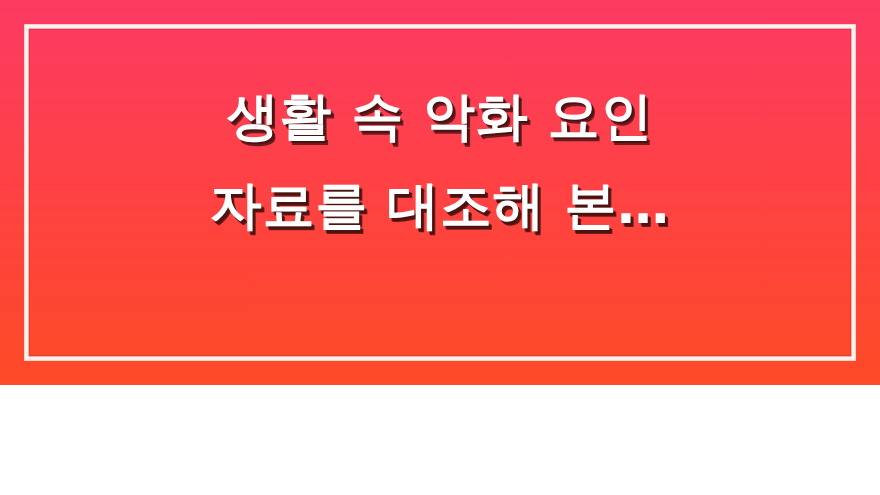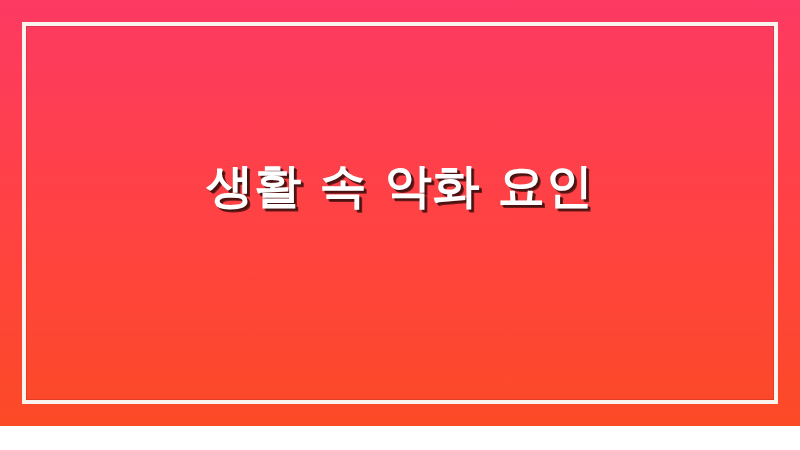--- a/index.html
+++ b/index.html
@@ -11,21 +11,21 @@
   body {
     width: 800px;
     height: 450px;
     overflow: hidden;
     font-family: "DejaVu Sans", "Liberation Sans", sans-serif;
   }
 
   #card {
     position: relative;
     width: 800px;
-    height: 426px;
+    height: 350px;
     box-sizing: border-box;
     
     background: linear-gradient(180deg, #FC3A63 0%, #FF4242 52%, #FC4A26 100%);
     overflow: hidden;
   }
 
   
   #frame {
     position: absolute;
     left: 22px;
@@ -71,15 +71,16 @@
 </style>
 </head>
 <body>
 
 <div id="card">
 
   <div id="frame"></div>
 
   <div id="caption">
     <div class="caption-line">생활 속 악화 요인</div>
+    <div class="caption-line">자료를 대조해 본…</div>
   </div>
 
 </div>
 
 </body></html>

